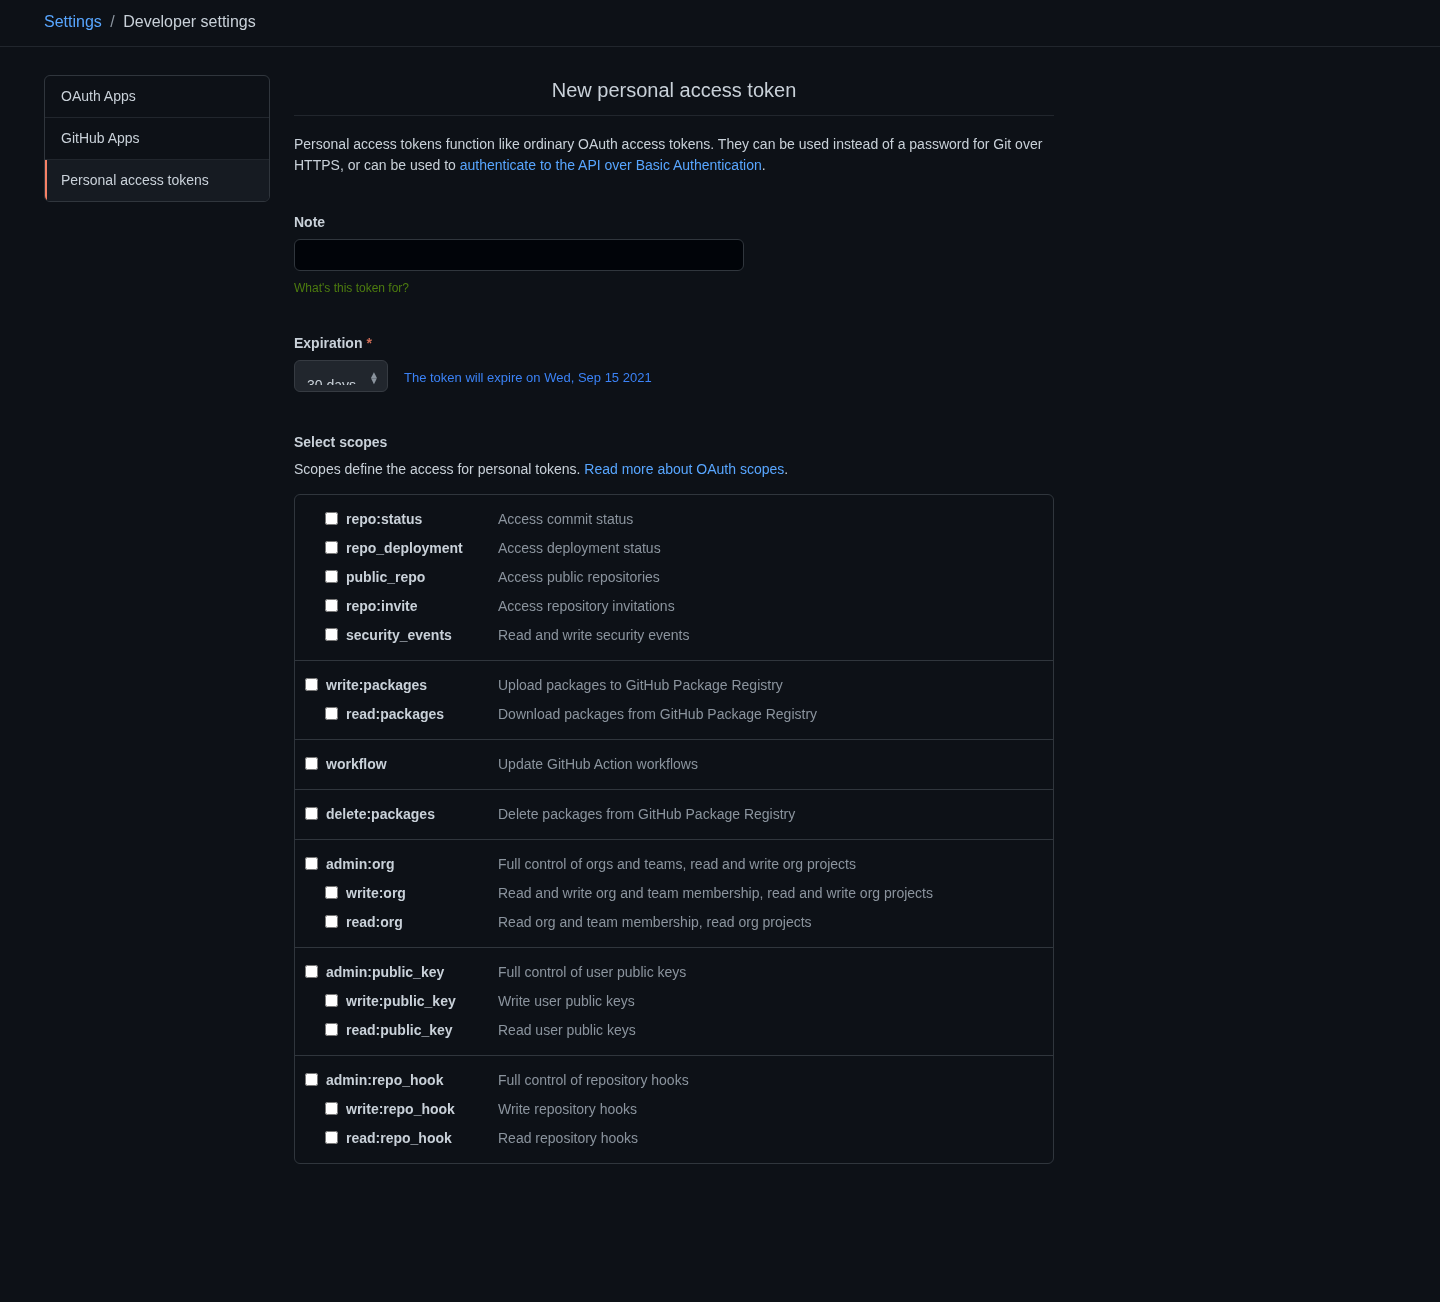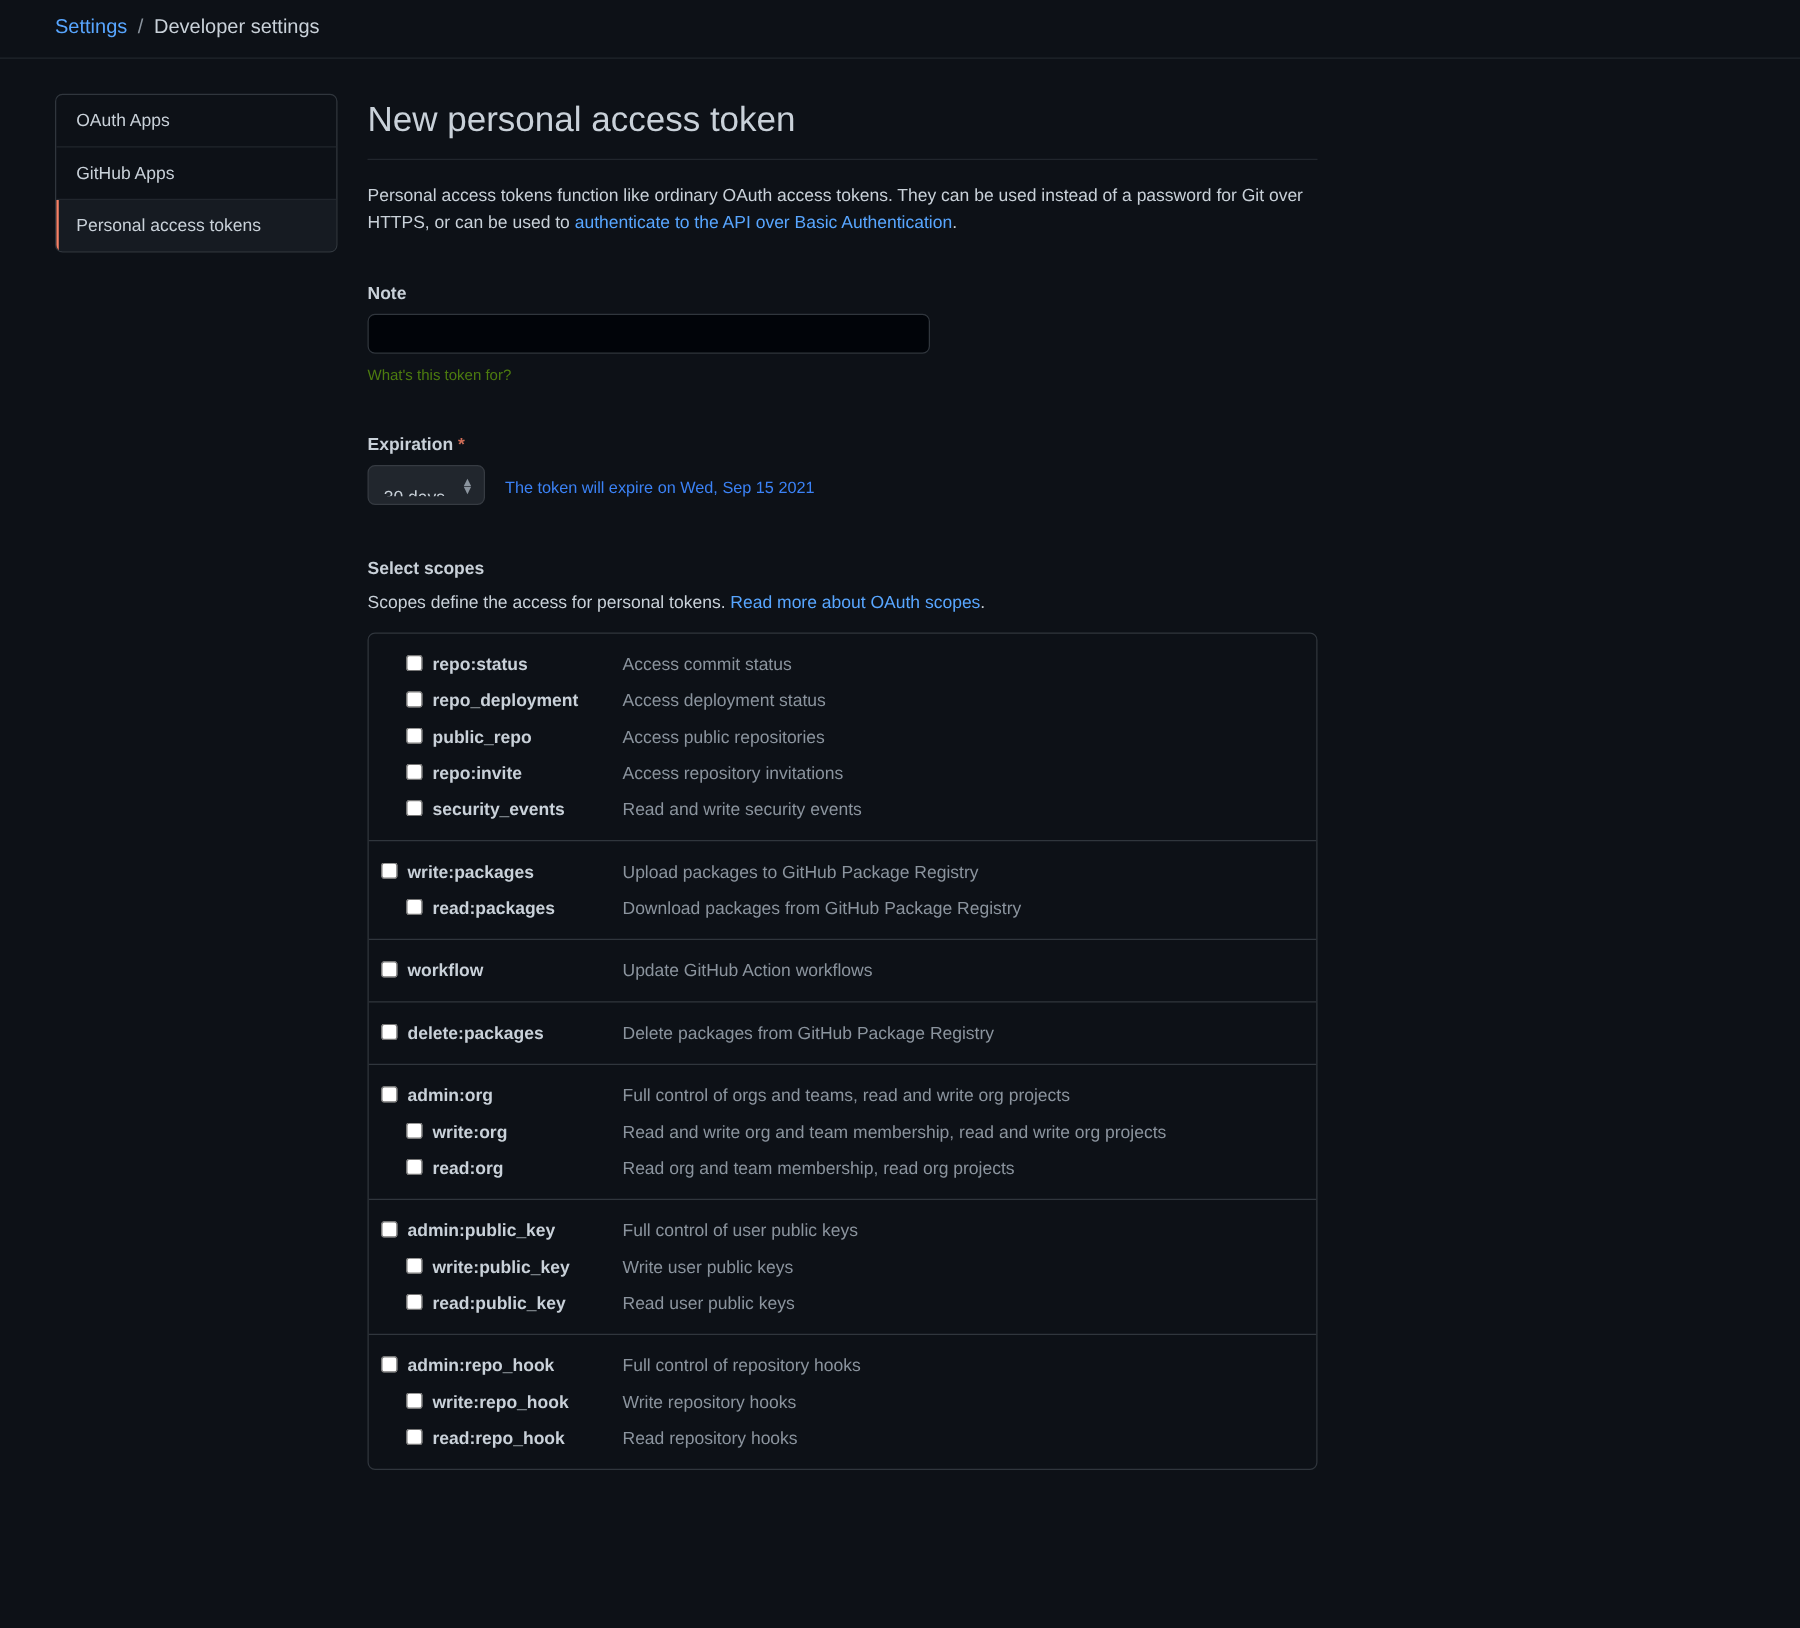--- a/index.html
+++ b/index.html
@@ -42,26 +42,27 @@
     font-size: 14px;
   }
   .menu-item:last-child { border-bottom: none; }
   .menu-item.selected {
     background: #161b22;
     border-left: 2px solid #f78166;
     padding-left: 14px;
   }
   .main { flex: 1; max-width: 760px; }
   h1 {
-    font-size: 28px;
+    font-size: 20px;
     font-weight: 400;
     color: #c9d1d9;
     padding-bottom: 10px;
     border-bottom: 1px solid #21262d;
     margin-bottom: 18px;
+    text-align: center;
   }
   .intro { margin-bottom: 18px; color: #c9d1d9; }
   .intro a { color: #58a6ff; text-decoration: none; }
   .form-label {
     font-weight: 600;
     display: block;
     margin-bottom: 6px;
     color: #c9d1d9;
   }
   .text-input {

